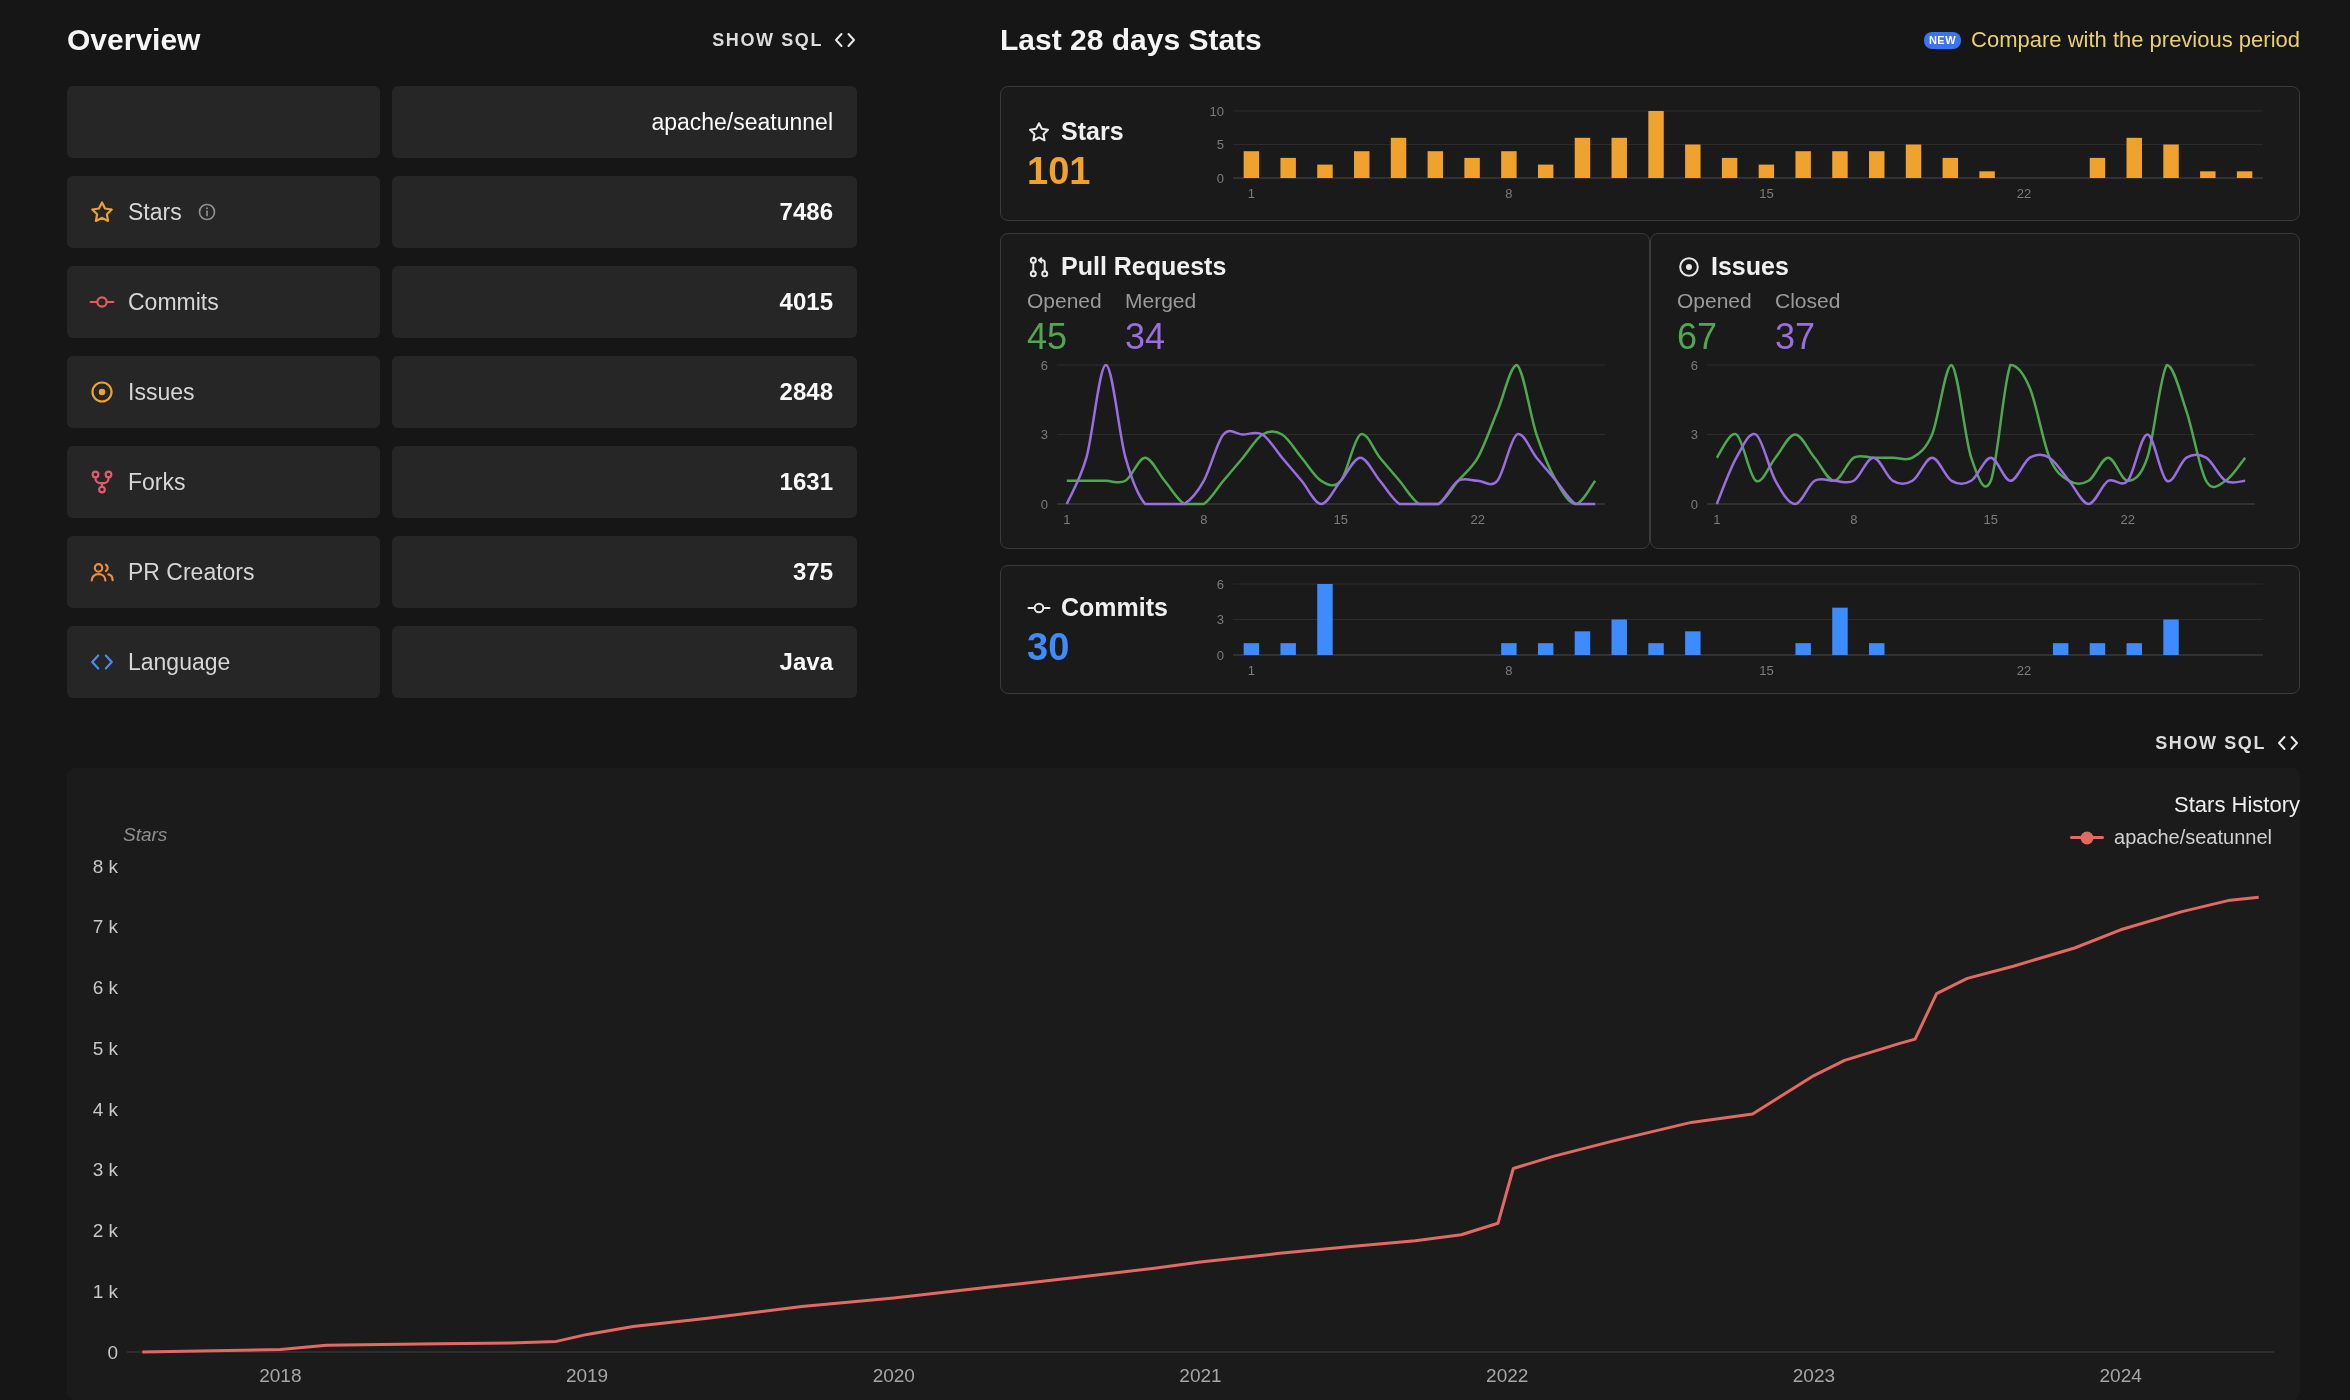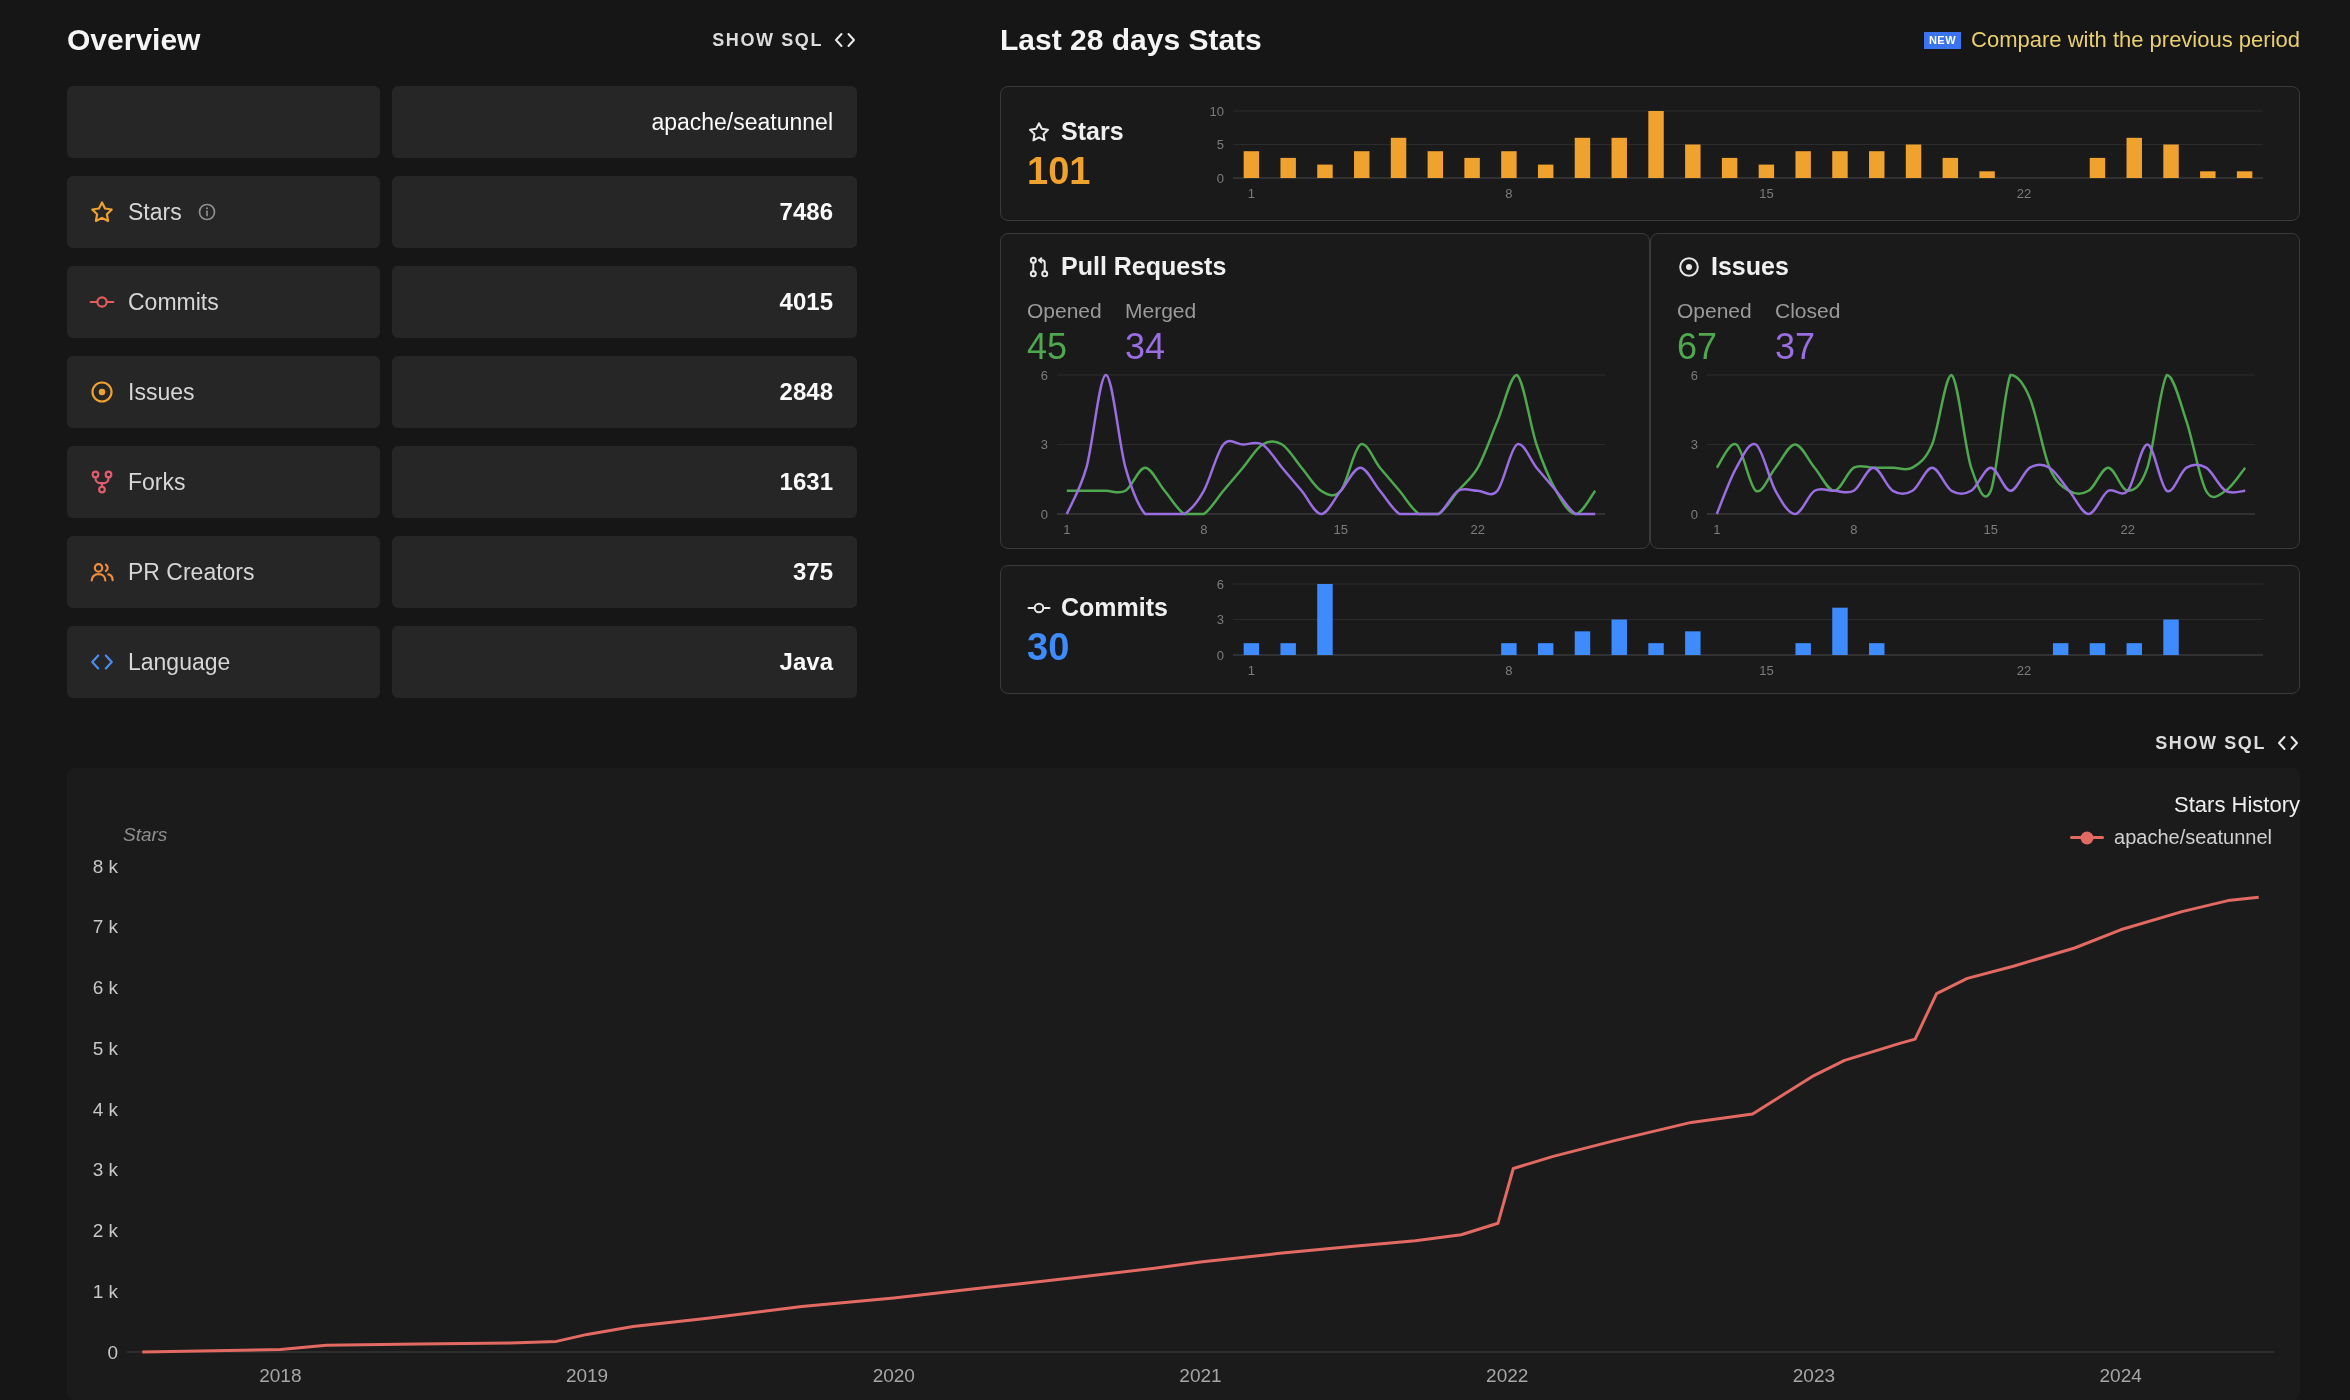--- a/index.html
+++ b/index.html
@@ -25,32 +25,32 @@
   .cell.val.repo{font-weight:400;font-size:23px}
   .key .lbl{font-size:23px;color:#d6d6d6}
   svg.icn{width:26px;height:26px;flex:0 0 auto}
   svg.info{width:20px;height:20px;color:#8f8f8f;margin-left:2px;cursor:pointer}
 
   
   section.stats{position:absolute;left:1000px;top:18px;width:1300px}
   .compare-link{display:flex;align-items:center;gap:10px;color:var(--link-yellow,#e8cf6f);
     font-size:22px;cursor:pointer;text-decoration:none}
   .new-badge{background:#3b74f1;color:#fff;font-size:11px;font-weight:700;padding:3px 5px;
-    border-radius:0;letter-spacing:.5px;line-height:1}
+    border-radius:8px;letter-spacing:.5px;line-height:1}
   .card{background:var(--card-bg,#1a1a1a);border:1px solid var(--card-border,#3a3a3a);border-radius:8px}
   .card.wide{display:flex;align-items:stretch;padding:16px 26px;height:135px;margin-top:24px}
   .metric{width:170px;display:flex;flex-direction:column;justify-content:center}
   .m-head{display:flex;gap:10px;align-items:center;font-size:25px;font-weight:700;color:#f0f0f0}
   svg.micn{width:24px;height:24px;color:#e8e8e8;flex:0 0 auto}
   .m-value{font-size:38px;font-weight:700;margin-top:6px;line-height:1}
   .chart{position:relative}
   .chart.mini{flex:1;min-height:0}
   .cards-row{display:flex;margin-top:12px}
   .card.half{flex:1;height:316px;padding:18px 26px;display:flex;flex-direction:column}
-  .sub-labels{display:flex;margin-top:18px}
+  .sub-labels{display:flex;margin-top:8px}
   .sub-labels span{width:98px;font-size:21px;color:#9a9a9a}
   .sub-values{display:flex;margin-top:4px}
   .sub-values span{width:98px;font-size:36px;font-weight:400;line-height:1.1}
   .card.commits{display:flex;align-items:stretch;padding:12px 26px;height:129px;margin-top:16px}
 
   
   section.history{position:absolute;left:67px;top:730px;width:2233px}
   .history-toolbar{display:flex;justify-content:flex-end;height:26px;align-items:center}
   .history-panel{margin-top:12px;background:var(--panel-bg,#1b1b1b);border-radius:8px;height:632px;position:relative}
   .hist-title{position:absolute;top:24px;left:0;width:100%;text-align:right;font-size:22px;color:#efefef}

